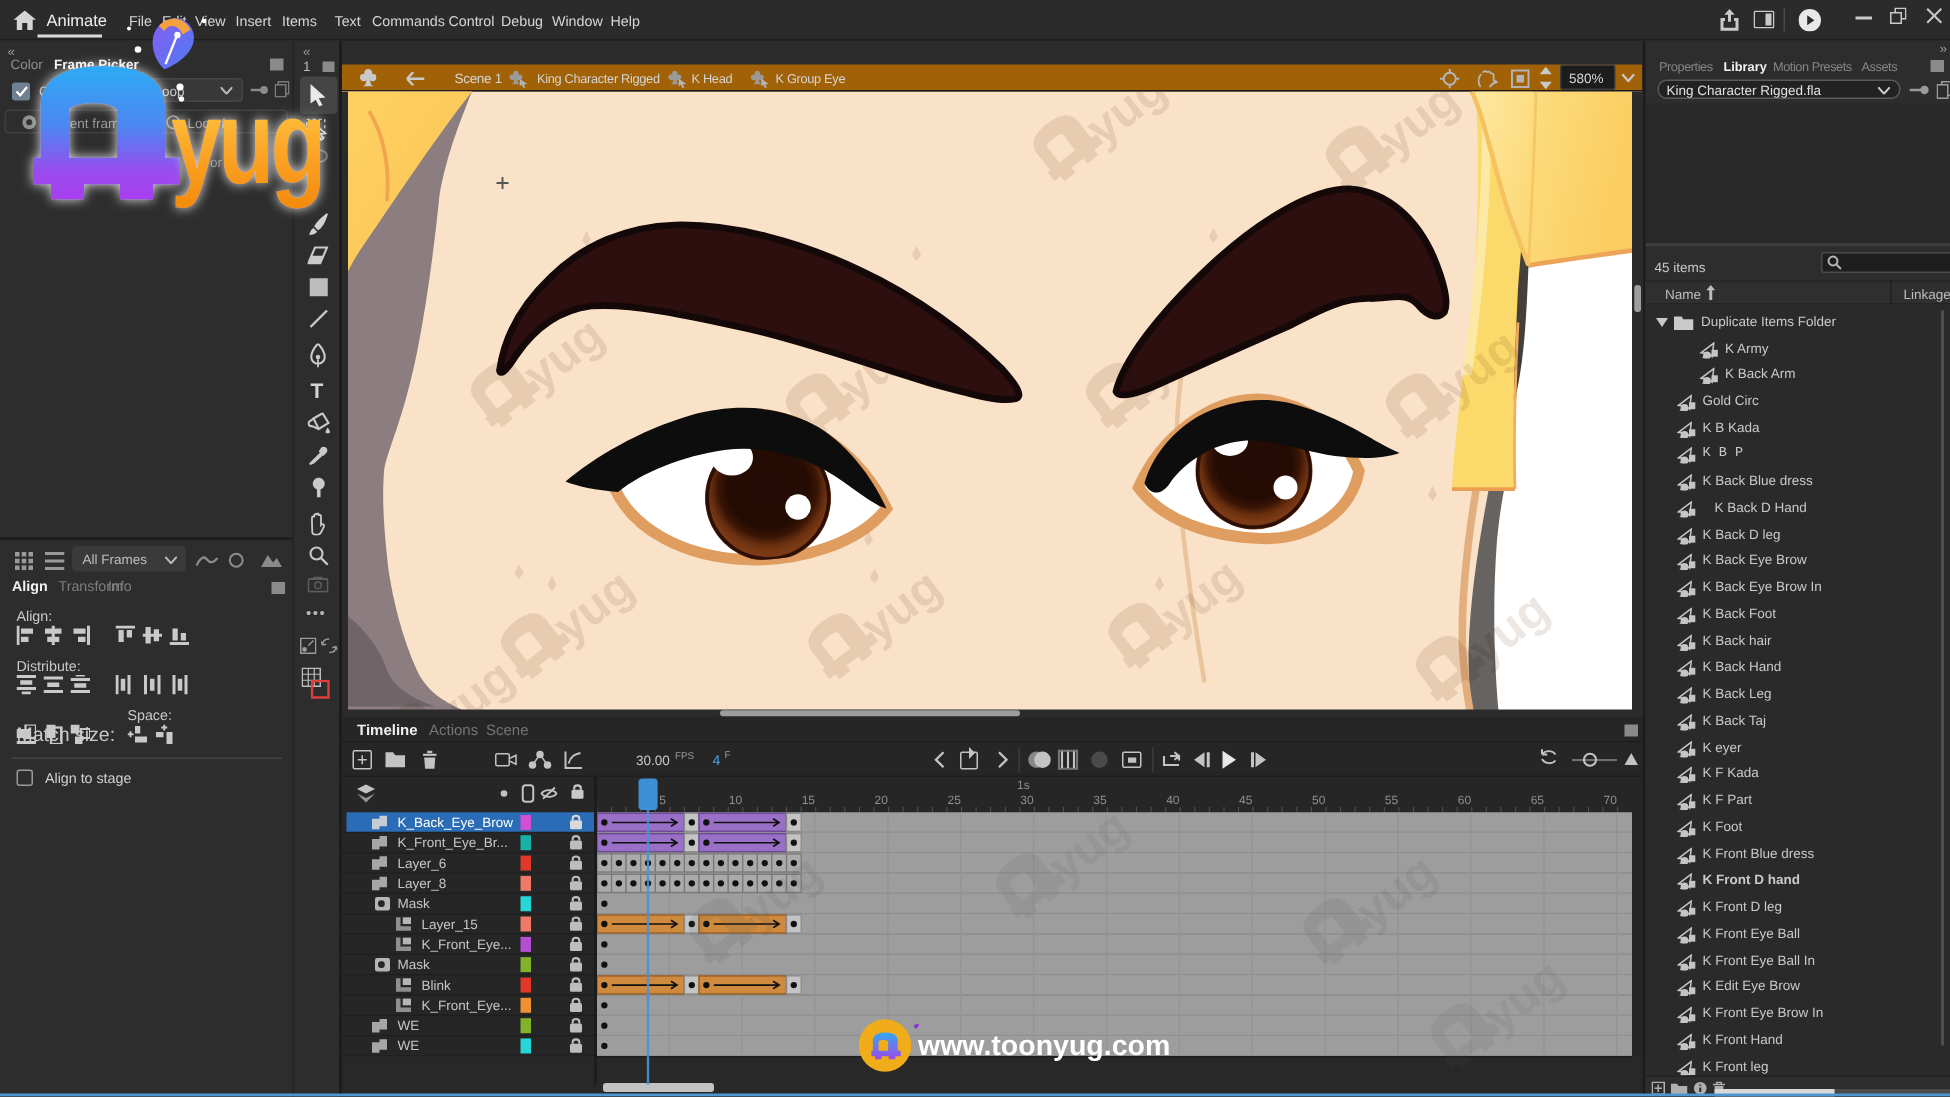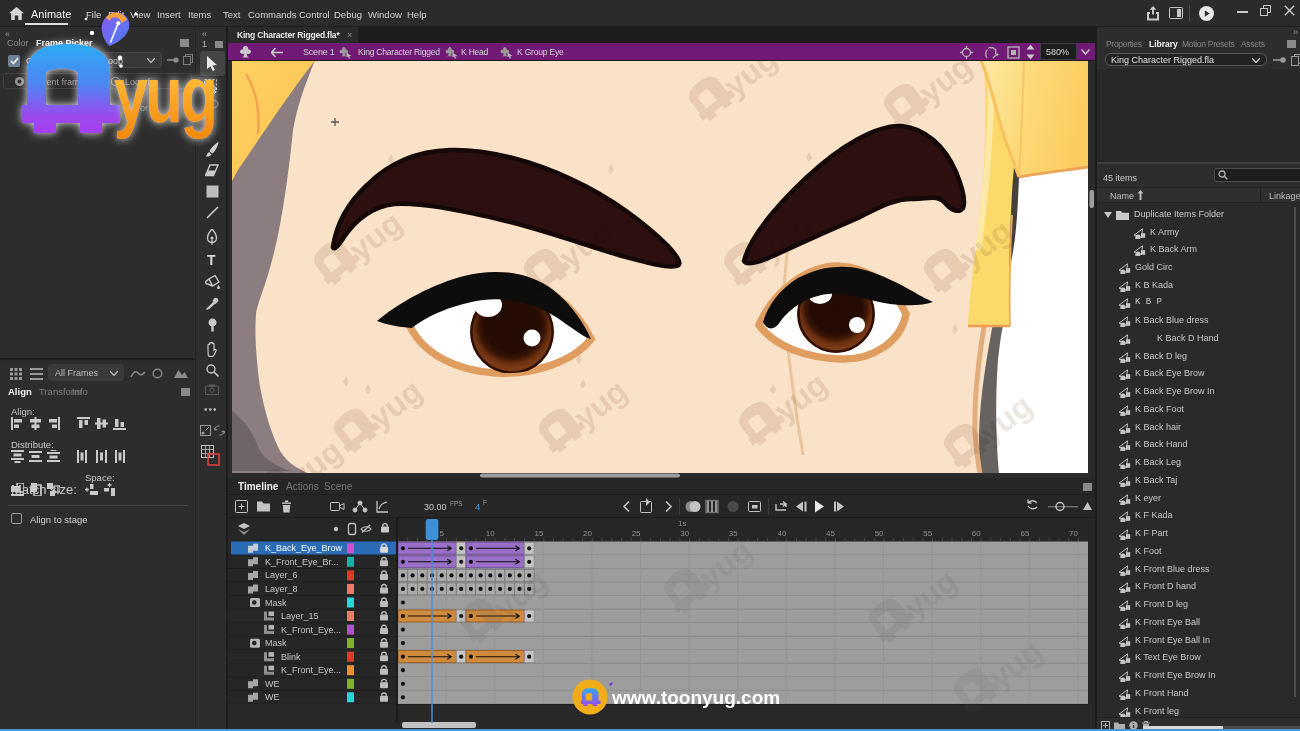--- a/index.html
+++ b/index.html
@@ -299,27 +299,22 @@
 <svg class="abs" style="left:5px;top:418px" width="13" height="13" viewBox="0 0 13 13">
           <rect x="0.5" y="0.5" width="12" height="12" fill="none" stroke="#bdbdbd"></rect>
           <path d="M0.5 4.5 L12.5 4.5 M0.5 8.5 L12.5 8.5 M4.5 0.5 L4.5 12.5 M8.5 0.5 L8.5 12.5" stroke="#bdbdbd" stroke-width="0.8"></path>
         </svg>
 <svg class="abs" style="left:11px;top:426px" width="13" height="13" viewBox="0 0 13 13">
           <rect x="1" y="1" width="11" height="11" fill="none" stroke="#e03e3e" stroke-width="1.6"></rect>
         </svg>
       </div>
   </div>
 
-  <div class="abs" style="left:228px;top:27px;width:867px;height:16px;background:#1d1d1d;">
-    <div class="abs" style="left:0;top:0;width:130px;height:16px;background:#2a2a2a;"></div>
-    <div class="abs txt" style="left:9px;top:3px;font-size:8.5px;letter-spacing:-0.2px;color:#e8e8e8;font-weight:bold;">King Character Rigged.fla*</div>
-    <div class="abs txt" style="left:119px;top:3px;font-size:9px;color:#8a8a8a;">×</div>
-  </div>
 
-  <div class="abs" id="crumb" style="left:228px;top:43px;width:867px;height:18px;background:#701a75;border-bottom:1px solid #1a1a1a;">
+  <div class="abs" id="crumb" style="left:228px;top:43px;width:867px;height:18px;background:#a16207;border-bottom:1px solid #1a1a1a;">
     <svg class="abs" style="left:12px;top:3px" width="11" height="12" viewBox="0 0 11 12">
         <path d="M5.5 0 C7 0 8.2 1.2 8.2 2.6 C8.2 3 8.1 3.4 8 3.7 C8.4 3.5 8.9 3.4 9.4 3.4 C10.3 3.4 11 4.5 11 5.6 C11 7 9.9 8.1 8.5 8.1 C7.8 8.1 7.2 7.9 6.7 7.5 L7.4 10.5 L9 11.5 L2 11.5 L3.6 10.5 L4.3 7.5 C3.8 7.9 3.2 8.1 2.5 8.1 C1.1 8.1 0 7 0 5.6 C0 4.5 0.7 3.4 1.6 3.4 C2.1 3.4 2.6 3.5 3 3.7 C2.9 3.4 2.8 3 2.8 2.6 C2.8 1.2 4 0 5.5 0 Z" fill="#c9c9c9"></path>
       </svg>
     <svg class="abs" style="left:43px;top:5px" width="12" height="9" viewBox="0 0 12 9">
         <path d="M4.5 0 L0.5 4.5 L4.5 9 M0.5 4.5 L12 4.5" stroke="#c9c9c9" stroke-width="1.6" fill="none"></path>
       </svg>
     <div class="abs txt" style="left:75px;top:4px;font-size:9px;letter-spacing:-0.2px;color:#d5d5d5;">Scene 1</div>
     <svg class="abs" style="left:111px;top:4px" width="13" height="12" viewBox="0 0 13 12">
         <path d="M4.5 0 C5.7 0 6.7 1 6.7 2.1 L6.6 3 C7 2.8 7.4 2.7 7.8 2.7 C8.6 2.7 9.2 3.6 9.2 4.5 C9.2 5.6 8.3 6.5 7.2 6.5 L6 6.2 L6.5 8.4 L7.8 9.2 L2 9.2 L3.3 8.4 L3.8 6.2 L2.6 6.5 C1.5 6.5 0.6 5.6 0.6 4.5 C0.6 3.6 1.2 2.7 2 2.7 C2.4 2.7 2.8 2.8 3.2 3 L3.1 2.1 C3.1 1 4.1 0 4.5 0 Z" fill="#9a9a9a"></path>
         <path d="M7.5 5.5 L12.5 9 L10.2 9.3 L11.2 11.5 L9.8 11.5 L8.9 9.4 L7.5 10.6 Z" fill="#b5b5b5"></path>
@@ -1065,21 +1060,21 @@
           <path d="M9.5 0.8 L1 7.2 L4.6 7.6 L2.6 10.4 L5 10.4 L6.6 8 L8.4 9.8 Z" fill="none" stroke="#c5c5c5" stroke-width="1"></path>
           <circle cx="5" cy="9" r="2.6" fill="#c5c5c5"></circle>
           <rect x="8" y="5.2" width="4.2" height="4.6" fill="#c5c5c5"></rect>
         </svg>
 <div class="abs txt" style="left:38px;top:112.2px;font-size:9px;color:#c9c9c9;">K Back Blue dress</div>
 <svg class="abs" style="left:21px;top:130.9px" width="13" height="11" viewBox="0 0 13 11">
           <path d="M9.5 0.8 L1 7.2 L4.6 7.6 L2.6 10.4 L5 10.4 L6.6 8 L8.4 9.8 Z" fill="none" stroke="#c5c5c5" stroke-width="1"></path>
           <circle cx="5" cy="9" r="2.6" fill="#c5c5c5"></circle>
           <rect x="8" y="5.2" width="4.2" height="4.6" fill="#c5c5c5"></rect>
         </svg>
-<div class="abs txt" style="left:48px;top:129.9px;font-size:9px;color:#c9c9c9;padding-left:12px;">K Back D Hand</div>
+<div class="abs txt" style="left:34px;top:129.9px;font-size:9px;color:#c9c9c9;padding-left:12px;">K Back D Hand</div>
 <svg class="abs" style="left:21px;top:148.7px" width="13" height="11" viewBox="0 0 13 11">
           <path d="M9.5 0.8 L1 7.2 L4.6 7.6 L2.6 10.4 L5 10.4 L6.6 8 L8.4 9.8 Z" fill="none" stroke="#c5c5c5" stroke-width="1"></path>
           <circle cx="5" cy="9" r="2.6" fill="#c5c5c5"></circle>
           <rect x="8" y="5.2" width="4.2" height="4.6" fill="#c5c5c5"></rect>
         </svg>
 <div class="abs txt" style="left:38px;top:147.7px;font-size:9px;color:#c9c9c9;">K Back D leg</div>
 <svg class="abs" style="left:21px;top:166.4px" width="13" height="11" viewBox="0 0 13 11">
           <path d="M9.5 0.8 L1 7.2 L4.6 7.6 L2.6 10.4 L5 10.4 L6.6 8 L8.4 9.8 Z" fill="none" stroke="#c5c5c5" stroke-width="1"></path>
           <circle cx="5" cy="9" r="2.6" fill="#c5c5c5"></circle>
           <rect x="8" y="5.2" width="4.2" height="4.6" fill="#c5c5c5"></rect>
@@ -1149,21 +1144,21 @@
           <path d="M9.5 0.8 L1 7.2 L4.6 7.6 L2.6 10.4 L5 10.4 L6.6 8 L8.4 9.8 Z" fill="none" stroke="#c5c5c5" stroke-width="1"></path>
           <circle cx="5" cy="9" r="2.6" fill="#c5c5c5"></circle>
           <rect x="8" y="5.2" width="4.2" height="4.6" fill="#c5c5c5"></rect>
         </svg>
 <div class="abs txt" style="left:38px;top:360.6px;font-size:9px;color:#c9c9c9;">K Front Blue dress</div>
 <svg class="abs" style="left:21px;top:379.4px" width="13" height="11" viewBox="0 0 13 11">
           <path d="M9.5 0.8 L1 7.2 L4.6 7.6 L2.6 10.4 L5 10.4 L6.6 8 L8.4 9.8 Z" fill="none" stroke="#c5c5c5" stroke-width="1"></path>
           <circle cx="5" cy="9" r="2.6" fill="#c5c5c5"></circle>
           <rect x="8" y="5.2" width="4.2" height="4.6" fill="#c5c5c5"></rect>
         </svg>
-<div class="abs txt" style="left:38px;top:378.4px;font-size:9px;color:#c9c9c9;">K Front D hand</div>
+<div class="abs txt" style="left:38px;top:378.4px;font-size:9px;color:#c9c9c9;font-weight:bold;">K Front D hand</div>
 <svg class="abs" style="left:21px;top:397.1px" width="13" height="11" viewBox="0 0 13 11">
           <path d="M9.5 0.8 L1 7.2 L4.6 7.6 L2.6 10.4 L5 10.4 L6.6 8 L8.4 9.8 Z" fill="none" stroke="#c5c5c5" stroke-width="1"></path>
           <circle cx="5" cy="9" r="2.6" fill="#c5c5c5"></circle>
           <rect x="8" y="5.2" width="4.2" height="4.6" fill="#c5c5c5"></rect>
         </svg>
 <div class="abs txt" style="left:38px;top:396.1px;font-size:9px;color:#c9c9c9;">K Front D leg</div>
 <svg class="abs" style="left:21px;top:414.9px" width="13" height="11" viewBox="0 0 13 11">
           <path d="M9.5 0.8 L1 7.2 L4.6 7.6 L2.6 10.4 L5 10.4 L6.6 8 L8.4 9.8 Z" fill="none" stroke="#c5c5c5" stroke-width="1"></path>
           <circle cx="5" cy="9" r="2.6" fill="#c5c5c5"></circle>
           <rect x="8" y="5.2" width="4.2" height="4.6" fill="#c5c5c5"></rect>
@@ -1173,21 +1168,21 @@
           <path d="M9.5 0.8 L1 7.2 L4.6 7.6 L2.6 10.4 L5 10.4 L6.6 8 L8.4 9.8 Z" fill="none" stroke="#c5c5c5" stroke-width="1"></path>
           <circle cx="5" cy="9" r="2.6" fill="#c5c5c5"></circle>
           <rect x="8" y="5.2" width="4.2" height="4.6" fill="#c5c5c5"></rect>
         </svg>
 <div class="abs txt" style="left:38px;top:431.6px;font-size:9px;color:#c9c9c9;">K Front Eye Ball In</div>
 <svg class="abs" style="left:21px;top:450.4px" width="13" height="11" viewBox="0 0 13 11">
           <path d="M9.5 0.8 L1 7.2 L4.6 7.6 L2.6 10.4 L5 10.4 L6.6 8 L8.4 9.8 Z" fill="none" stroke="#c5c5c5" stroke-width="1"></path>
           <circle cx="5" cy="9" r="2.6" fill="#c5c5c5"></circle>
           <rect x="8" y="5.2" width="4.2" height="4.6" fill="#c5c5c5"></rect>
         </svg>
-<div class="abs txt" style="left:38px;top:449.4px;font-size:9px;color:#c9c9c9;">K Text Eye Brow</div>
+<div class="abs txt" style="left:38px;top:449.4px;font-size:9px;color:#c9c9c9;">K Edit Eye Brow</div>
 <svg class="abs" style="left:21px;top:468.1px" width="13" height="11" viewBox="0 0 13 11">
           <path d="M9.5 0.8 L1 7.2 L4.6 7.6 L2.6 10.4 L5 10.4 L6.6 8 L8.4 9.8 Z" fill="none" stroke="#c5c5c5" stroke-width="1"></path>
           <circle cx="5" cy="9" r="2.6" fill="#c5c5c5"></circle>
           <rect x="8" y="5.2" width="4.2" height="4.6" fill="#c5c5c5"></rect>
         </svg>
 <div class="abs txt" style="left:38px;top:467.1px;font-size:9px;color:#c9c9c9;">K Front Eye Brow In</div>
 <svg class="abs" style="left:21px;top:485.9px" width="13" height="11" viewBox="0 0 13 11">
           <path d="M9.5 0.8 L1 7.2 L4.6 7.6 L2.6 10.4 L5 10.4 L6.6 8 L8.4 9.8 Z" fill="none" stroke="#c5c5c5" stroke-width="1"></path>
           <circle cx="5" cy="9" r="2.6" fill="#c5c5c5"></circle>
           <rect x="8" y="5.2" width="4.2" height="4.6" fill="#c5c5c5"></rect>

